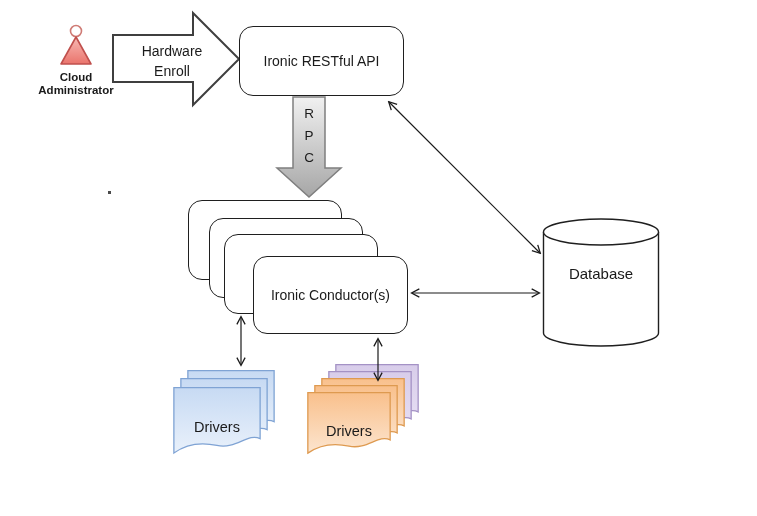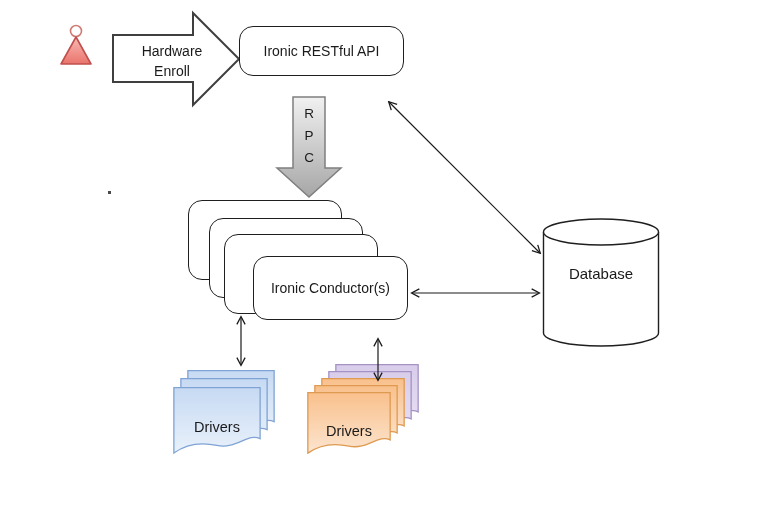--- a/index.html
+++ b/index.html
@@ -97,28 +97,32 @@
         <path d="M1 1 H99 V76 C85 67 72 92 50 86 C33 81 15 84 1 97 Z" fill="url(#gradOrange)" stroke="#de9a50" stroke-width="1.3" vector-effect="non-scaling-stroke"></path>
       </svg>
     </g>
   </svg>
 
   <div class="layer">
 
     <div class="box" style="left:188px;top:200px;width:154px;height:80px;"></div>
     <div class="box" style="left:209px;top:218px;width:154px;height:80px;"></div>
     <div class="box" style="left:224px;top:234px;width:154px;height:80px;"></div>
-    <div class="box" style="left:253px;top:256px;width:155px;height:64px;">
+    <div class="box" style="left:253px;top:256px;width:155px;height:78px;">
       <span class="box-text">Ironic Conductor(s)</span>
     </div>
 
-    <div class="box" style="left:239px;top:26px;width:165px;height:50px;">
+    <div class="box" style="left:239px;top:26px;width:165px;height:70px;">
       <span class="box-text">Ironic RESTful API</span>
     </div>
 
+    <div class="lbl lbl-admin" style="left:16px;top:71px;width:120px;">
+      <div>Cloud</div>
+      <div>Administrator</div>
+    </div>
 
     <div class="lbl" style="left:120px;top:41px;width:104px;">
       <div>Hardware</div>
       <div>Enroll</div>
     </div>
 
     <div class="lbl lbl-rpc" style="left:299px;top:103px;width:20px;">
       <div>R</div>
       <div>P</div>
       <div>C</div>

